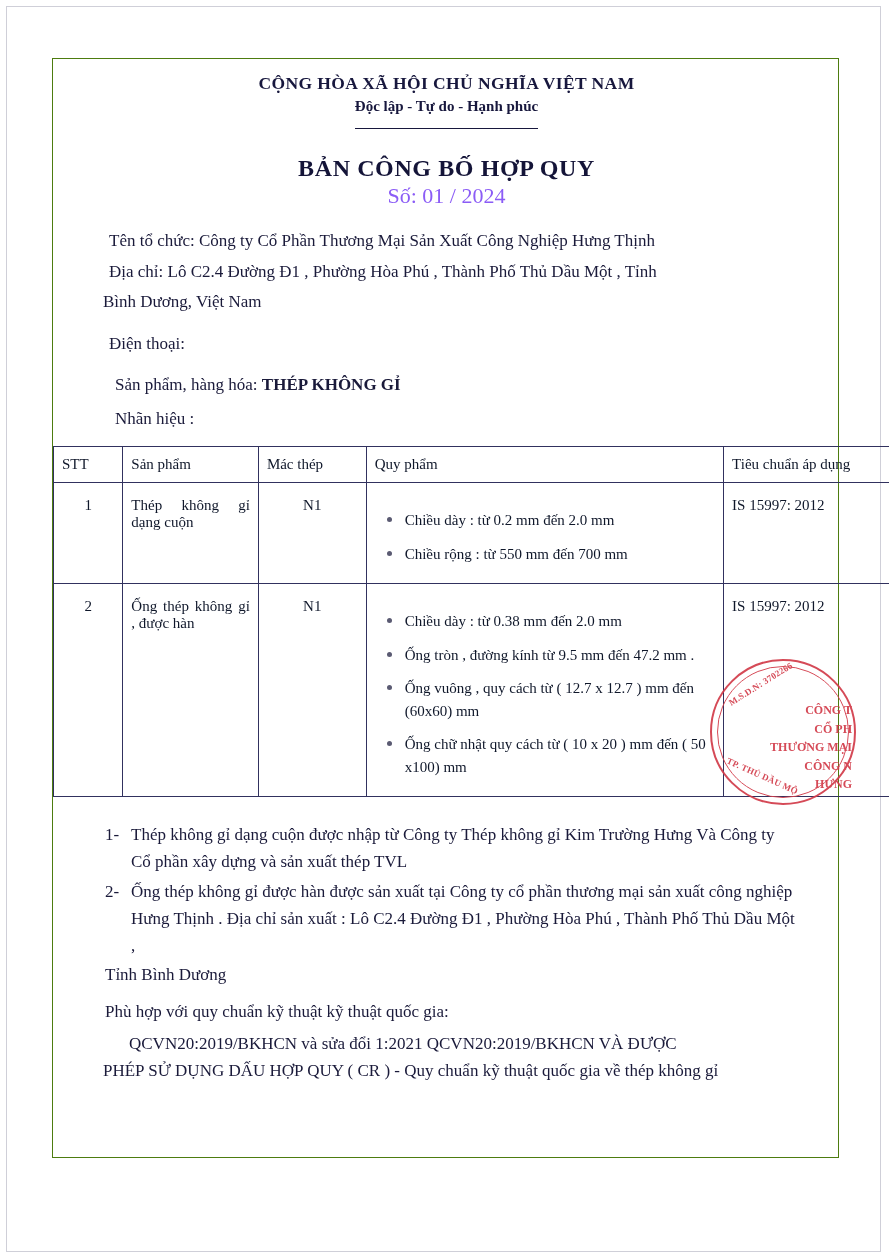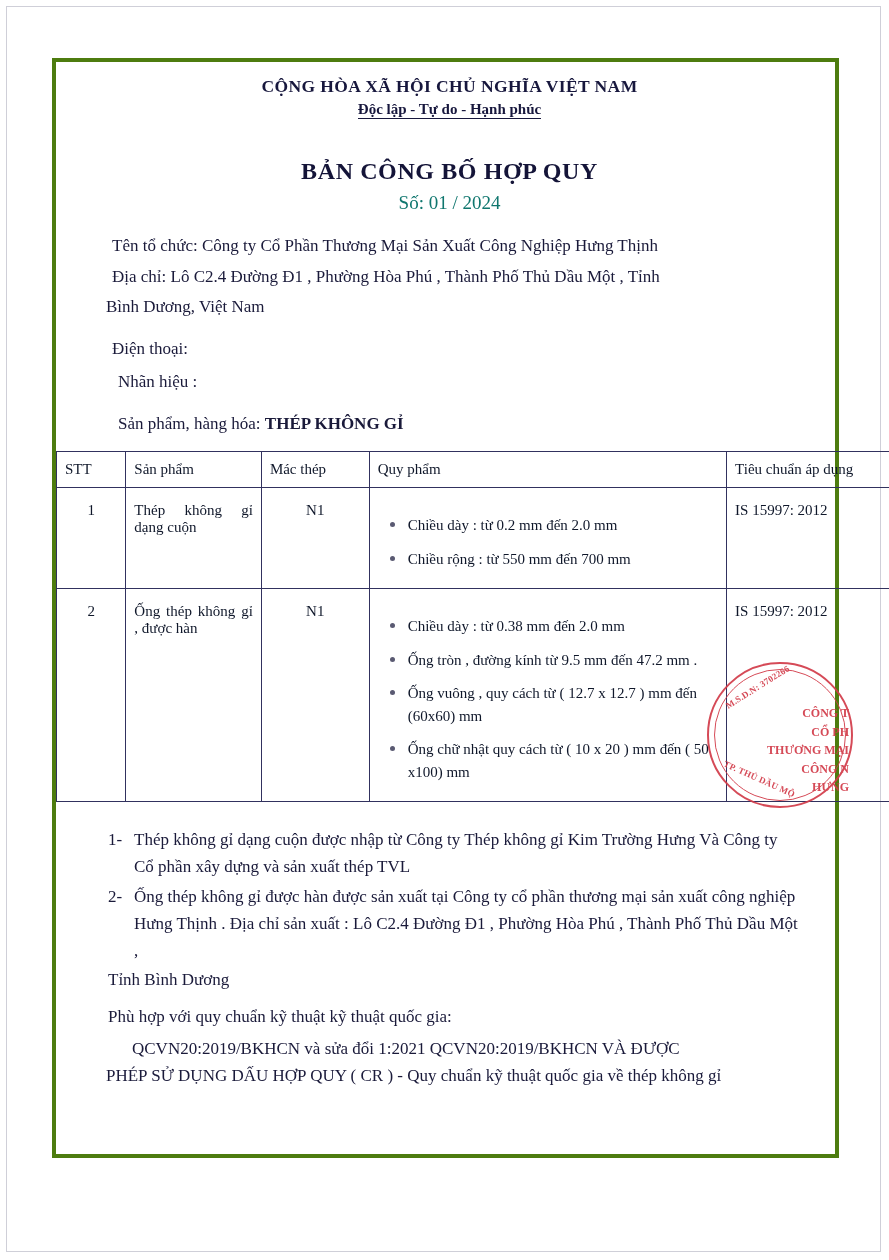--- a/index.html
+++ b/index.html
@@ -27,21 +27,21 @@
     left: 6px; top: 6px;
     width: 875px; height: 1246px;
     border: 1px solid #cfcfd8;
     box-sizing: border-box;
   }
   .doc-frame {
     position: absolute;
     left: 52px; top: 58px;
     width: 787px;
     height: 1100px;
-    border: 4px solid #4d7c0f;
+    border: 1px solid #4d7c0f;
     box-sizing: border-box;
     background: #fff;
   }
   .inner {
     position: absolute;
     left: 0; top: 0;
     width: 787px;
     padding: 0;
   }
   .center { text-align: center; }
@@ -54,33 +54,33 @@
     color: #17173d;
   }
   .motto {
     margin-top: 4px;
     font-size: 15px;
     font-weight: bold;
     color: #17173d;
   }
   .motto span.u {
     border-bottom: 1.5px solid #17173d;
-    padding-bottom: 1px;
+    padding-bottom: 14px;
   }
   .title {
     margin-top: 40px;
     font-size: 24px;
     font-weight: bold;
     letter-spacing: 0.6px;
     color: #141438;
   }
   .docnum {
-    margin-top: 7px;
-    font-size: 19px;
-    color: #0f766e;
+    margin-top: 1px;
+    font-size: 22px;
+    color: #8b5cf6;
   }
 
   .body-block {
     margin-top: 18px;
     padding: 0 50px 0 50px;
     font-size: 17px;
     line-height: 1.62;
   }
   .body-block p { margin: 0 0 3px 0; }
   .indent-1 { padding-left: 6px; }
@@ -247,22 +247,22 @@
       <div class="motto center"><span class="u">Độc lập - Tự do - Hạnh phúc</span></div>
 
       <div class="title center">BẢN CÔNG BỐ HỢP QUY</div>
       <div class="docnum center">Số: 01 / 2024</div>
 
       <div class="body-block">
         <p class="indent-1">Tên tổ chức: Công ty Cổ Phần Thương Mại Sản Xuất Công Nghiệp Hưng Thịnh</p>
         <p class="indent-1">Địa chỉ: Lô C2.4 Đường Đ1 , Phường Hòa Phú , Thành Phố Thủ Dầu Một , Tỉnh</p>
         <p>Bình Dương, Việt Nam</p>
         <p class="indent-1 prod-line">Điện thoại:</p>
+        <p class="indent-2 prod-line"><span>Sản phẩm, hàng hóa:</span> <span class="bold">THÉP KHÔNG GỈ</span></p>
         <p class="indent-2 brand-line">Nhãn hiệu :</p>
-        <p class="indent-2 prod-line"><span>Sản phẩm, hàng hóa:</span> <span class="bold">THÉP KHÔNG GỈ</span></p>
       </div>
 
       <table class="spec">
         <thead>
           <tr>
             <th class="col-stt">STT</th>
             <th class="col-prod">Sản phẩm</th>
             <th class="col-mac">Mác thép</th>
             <th class="col-quy">Quy phẩm</th>
             <th class="col-std">Tiêu chuẩn áp dụng</th>

